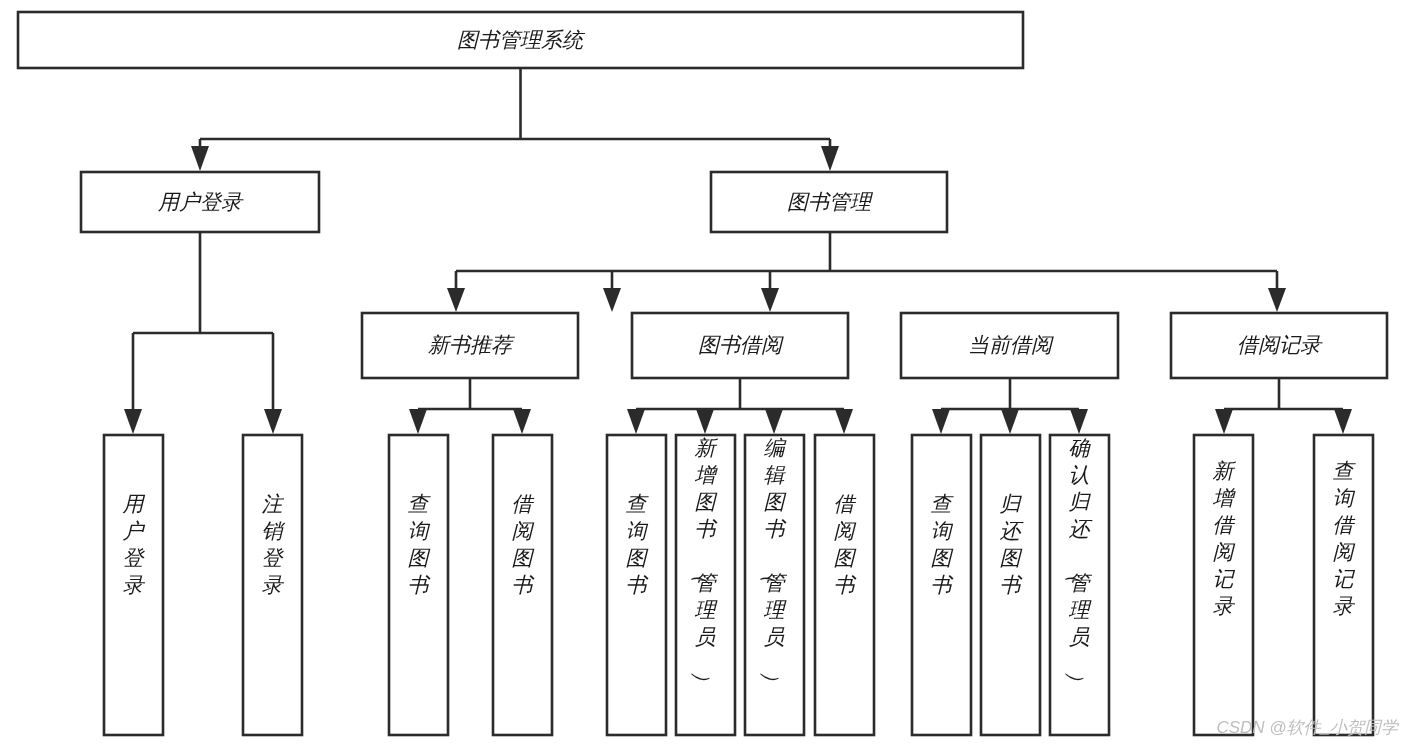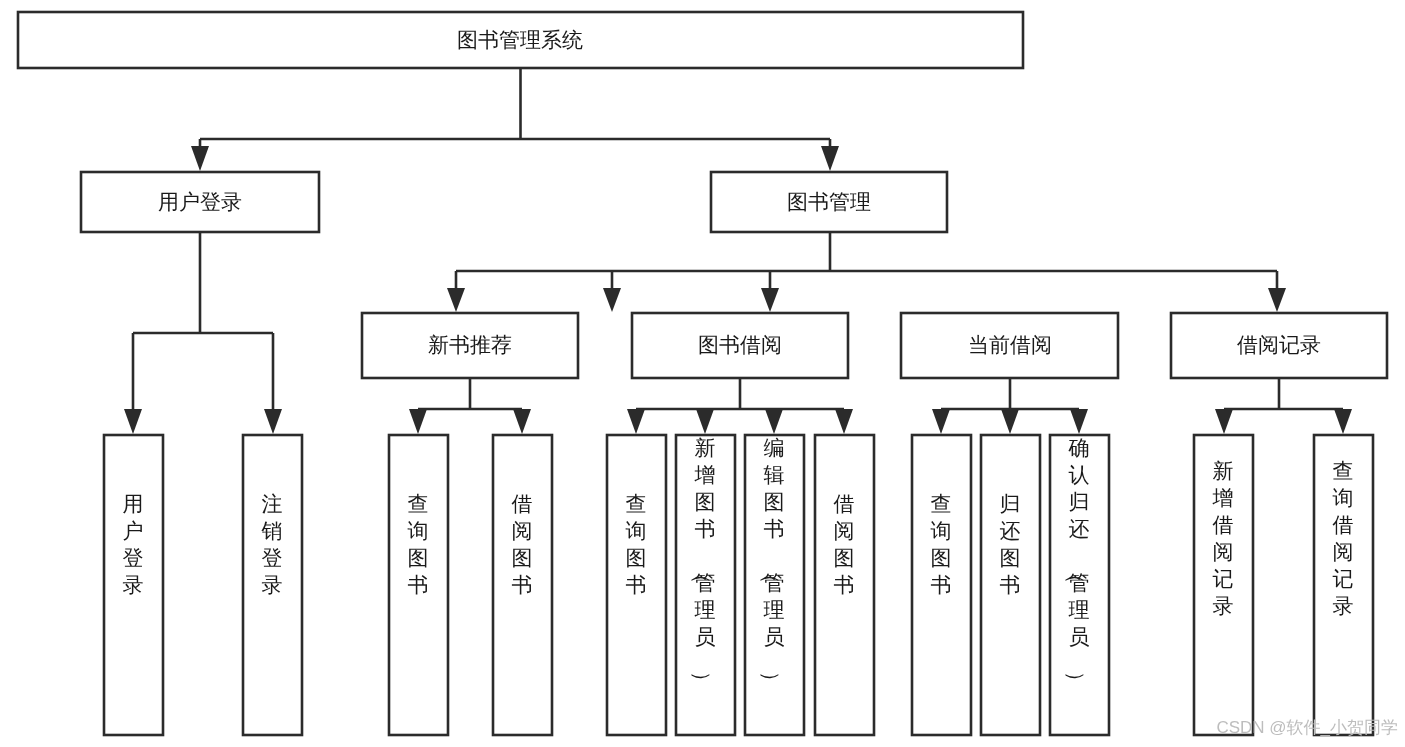--- a/index.html
+++ b/index.html
@@ -11,20 +11,21 @@
     width: 1405px;
     height: 747px;
     font-family: "Liberation Sans", "DejaVu Sans", sans-serif;
     overflow: hidden;
     position: relative;
   }
   #diagram-root {
     position: relative;
     width: 1405px;
     height: 747px;
+    font-style: italic;
   }
   svg#chart-svg {
     position: absolute;
     left: 0;
     top: 0;
     width: 1405px;
     height: 747px;
     display: block;
   }
   .node-box {

